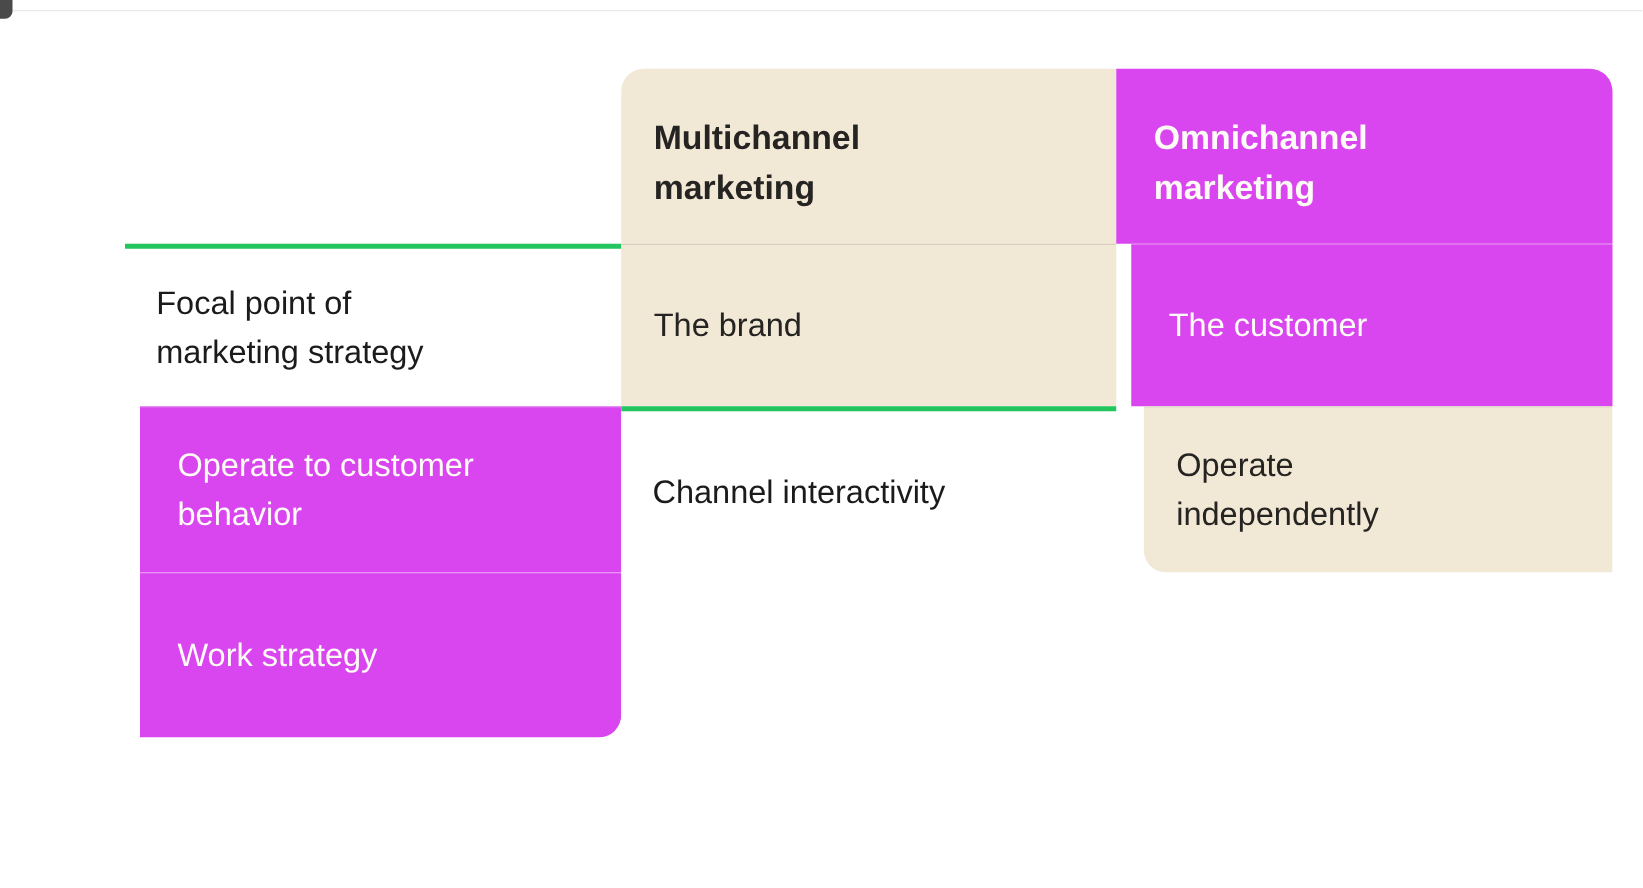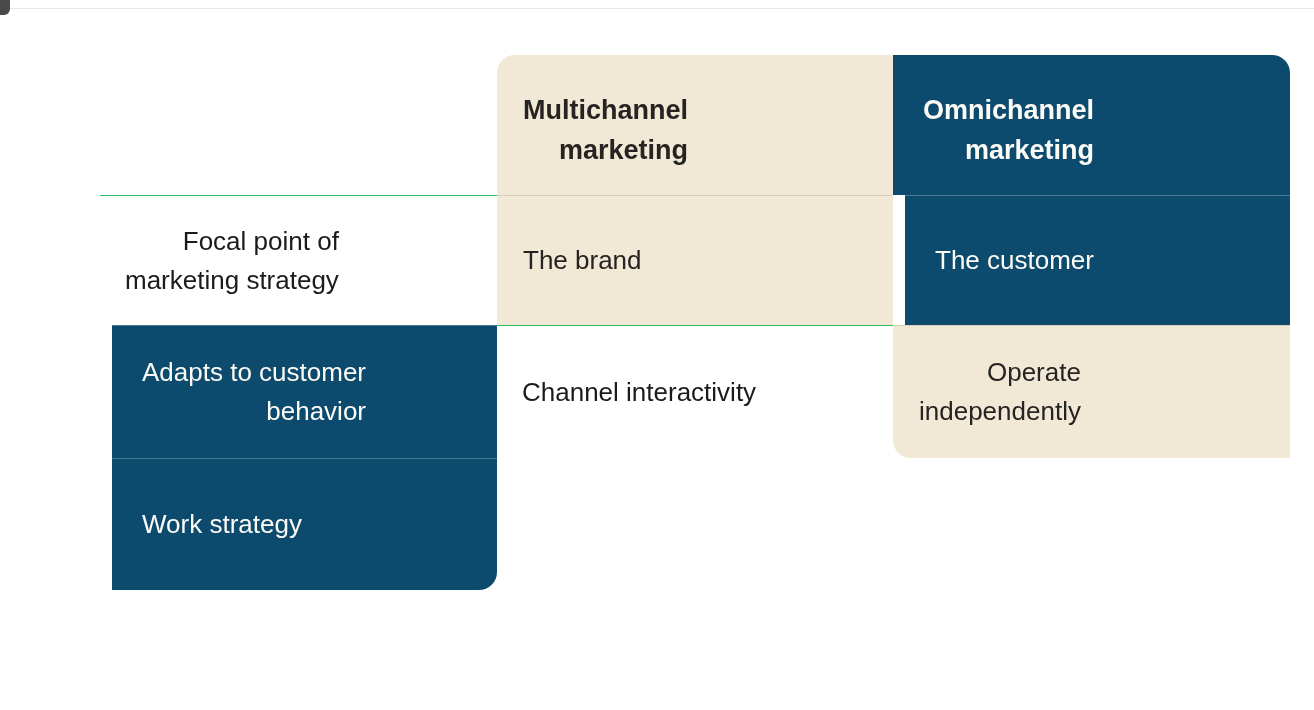--- a/index.html
+++ b/index.html
@@ -35,21 +35,20 @@
   }
   .cmp-table {
     position: absolute;
     left: 100px;
     top: 55px;
     width: 1190px;
     height: 583px;
     display: grid;
     grid-template-columns: 397px 396px 397px;
     grid-template-rows: 140px 130px 133px 132px;
-    text-align: right;
   }
   .cell {
     display: flex;
     align-items: center;
     font-size: 26px;
     line-height: 1.5;
     color: #1c1b1b;
   }
   .preline { white-space: pre-line; }
 
@@ -59,41 +58,41 @@
     padding-left: 25px;
     padding-right: 30px;
   }
   .beige-col {
     background: #f1e8d5;
     padding-left: 26px;
     padding-right: 24px;
     color: #262422;
   }
   .teal-col {
-    background: #0c4a6e;
+    background: #d946ef;
     padding-left: 30px;
     padding-right: 28px;
     color: #fdfbf6;
   }
 
   
   .header-cell {
     align-items: flex-start;
     padding-top: 36px;
     font-weight: 700;
     font-size: 27px;
     line-height: 1.48;
   }
   .corner-tl { border-top-left-radius: 18px; }
   .corner-tr { border-top-right-radius: 18px; }
-  .corner-bl { border-bottom-left-radius: 18px; }
+  .corner-bl { border-bottom-left-radius: 18px; margin-left: 22px; }
   .corner-br { border-bottom-right-radius: 18px; }
 
   
-  .sep-label { border-top: 1px solid #22c55e; }
+  .sep-label { border-top: 4px solid #22c55e; }
   .sep-beige { border-top: 1px solid rgba(90, 75, 45, 0.16); }
   .sep-teal  { border-top: 1px solid rgba(255, 255, 255, 0.25); margin-left: 12px; }
 </style>
 </head>
 <body>
 
 <div class="stage">
 
   <div class="top-hairline"></div>
   <div class="corner-fragment"></div>
@@ -115,21 +114,21 @@
 marketing strategy</span>
     </div>
     <div class="cell beige-col sep-beige">
       <span class="preline">The brand</span>
     </div>
     <div class="cell teal-col sep-teal">
       <span class="preline">The customer</span>
     </div>
 
     <div class="cell teal-col sep-teal">
-      <span class="preline">Adapts to customer
+      <span class="preline">Operate to customer
 behavior</span>
     </div>
 
     <div class="cell label-col sep-label">
       <span class="preline">Channel interactivity</span>
     </div>
     <div class="cell beige-col sep-beige corner-bl">
       <span class="preline">Operate
 independently</span>
     </div>

